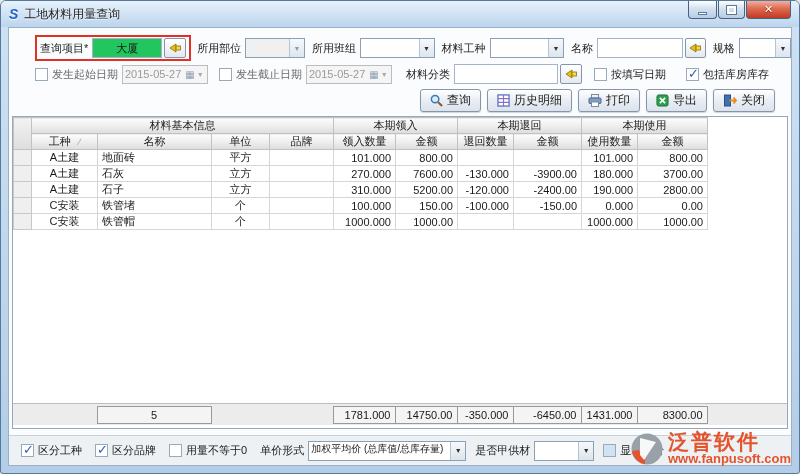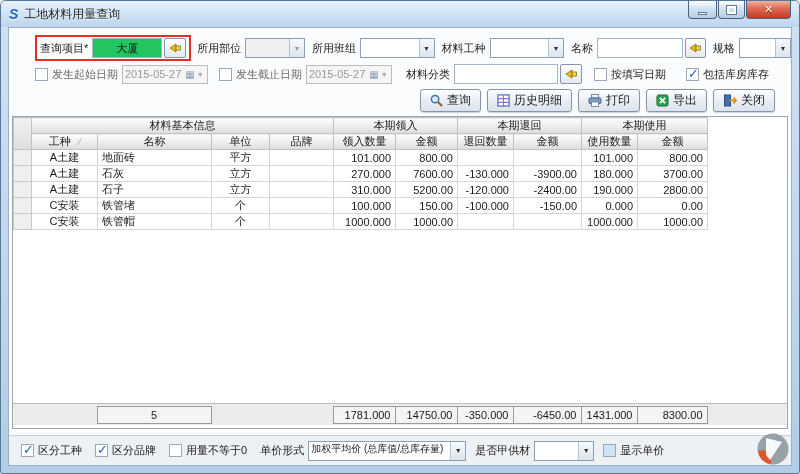--- a/index.html
+++ b/index.html
@@ -413,14 +413,18 @@
       </span>
     </div>
   </div>
 
   <div class="watermark">
     <svg width="36" height="36" viewBox="0 0 36 36">
       <circle cx="18" cy="18" r="15.5" fill="#99a1a8"></circle>
       <path d="M3 20 A15.5 15.5 0 0 0 16 33 L16 25 A8 8 0 0 1 10 19 Z" fill="#e4532c"></path>
       <path d="M11 7 L27 11 L15 29 L11 24 Z" fill="#ffffff" opacity="0.92"></path>
     </svg>
+    <div class="wtext">
+      <div class="wbrand">泛普软件</div>
+      <div class="wurl">www.fanpusoft.com</div>
+    </div>
   </div>
 </div>
 
 </body></html>

